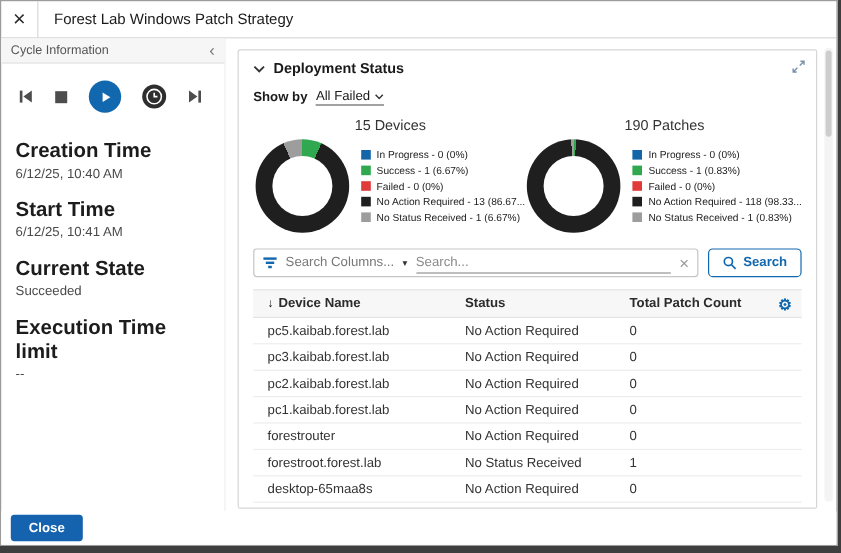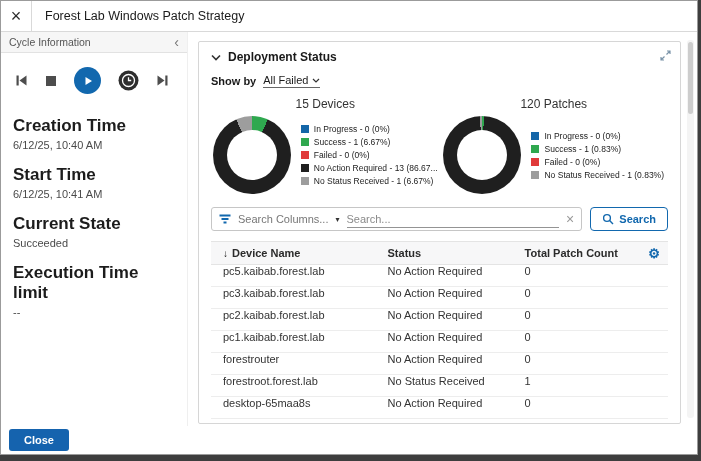--- a/index.html
+++ b/index.html
@@ -75,21 +75,21 @@
   .table { margin-top:10px; font-size:11px; }
   .thead { display:flex; background:#f7f7f8; border-top:1px solid #e4e4e4; border-bottom:1px solid #e4e4e4;
            height:24px; align-items:center; font-weight:bold; color:#2b2b2b; }
   .tcell { padding-left:12px; overflow:hidden; white-space:nowrap; }
   .c-dev { width:36%; display:flex; align-items:center; gap:4px; }
   .c-status { width:30%; }
   .c-count { flex:1; }
   .c-gear { width:34px; flex:none; text-align:right; padding-left:0; padding-right:8px; }
   .sort { font-size:10px; color:#111; cursor:pointer; }
   .gear { color:#1268ae; font-size:13px; cursor:pointer; }
-  .trow { display:flex; height:22px; align-items:flex-start; border-bottom:1px solid #ededed; color:#333; }
+  .trow { display:flex; height:22px; align-items:center; border-bottom:1px solid #ededed; color:#333; }
 
   .footer { height:28px; flex:none; display:flex; align-items:center; padding-left:8px; background:#fff; }
   .close-btn { background:#1563ae; color:#fff; border:none; border-radius:3px; font-size:11px;
                font-weight:bold; padding:5px 15px; cursor:pointer; font-family:inherit; }
 </style>
 </head>
 <body>
 
 <div class="frame">
 
@@ -207,37 +207,41 @@
                     <span>No Action Required - 13 (86.67...</span>
                   </div>
                   <div class="litem">
                     <span class="swatch" style="background: rgb(157, 157, 157);"></span>
                     <span>No Status Received - 1 (6.67%)</span>
                   </div>
                 </div>
             </div>
           </div>
           <div class="chart-group">
-            <div class="chart-title">120 Patches</div>
+            <div class="chart-title">190 Patches</div>
             <div class="chart-body">
               <div class="donut" style="background: conic-gradient(rgb(47, 168, 79) 0%, rgb(47, 168, 79) 0.83%, rgb(31, 31, 31) 0.83%, rgb(31, 31, 31) 99.16%, rgb(157, 157, 157) 99.16%, rgb(157, 157, 157) 99.99%);">
                   <div class="hole"></div>
                 </div>
               <div class="legend">
                   <div class="litem">
                     <span class="swatch" style="background: rgb(20, 102, 168);"></span>
                     <span>In Progress - 0 (0%)</span>
                   </div>
                   <div class="litem">
                     <span class="swatch" style="background: rgb(47, 168, 79);"></span>
                     <span>Success - 1 (0.83%)</span>
                   </div>
                   <div class="litem">
                     <span class="swatch" style="background: rgb(224, 58, 58);"></span>
                     <span>Failed - 0 (0%)</span>
+                  </div>
+                  <div class="litem">
+                    <span class="swatch" style="background: rgb(31, 31, 31);"></span>
+                    <span>No Action Required - 118 (98.33...</span>
                   </div>
                   <div class="litem">
                     <span class="swatch" style="background: rgb(157, 157, 157);"></span>
                     <span>No Status Received - 1 (0.83%)</span>
                   </div>
                 </div>
             </div>
           </div>
         </div>
 

